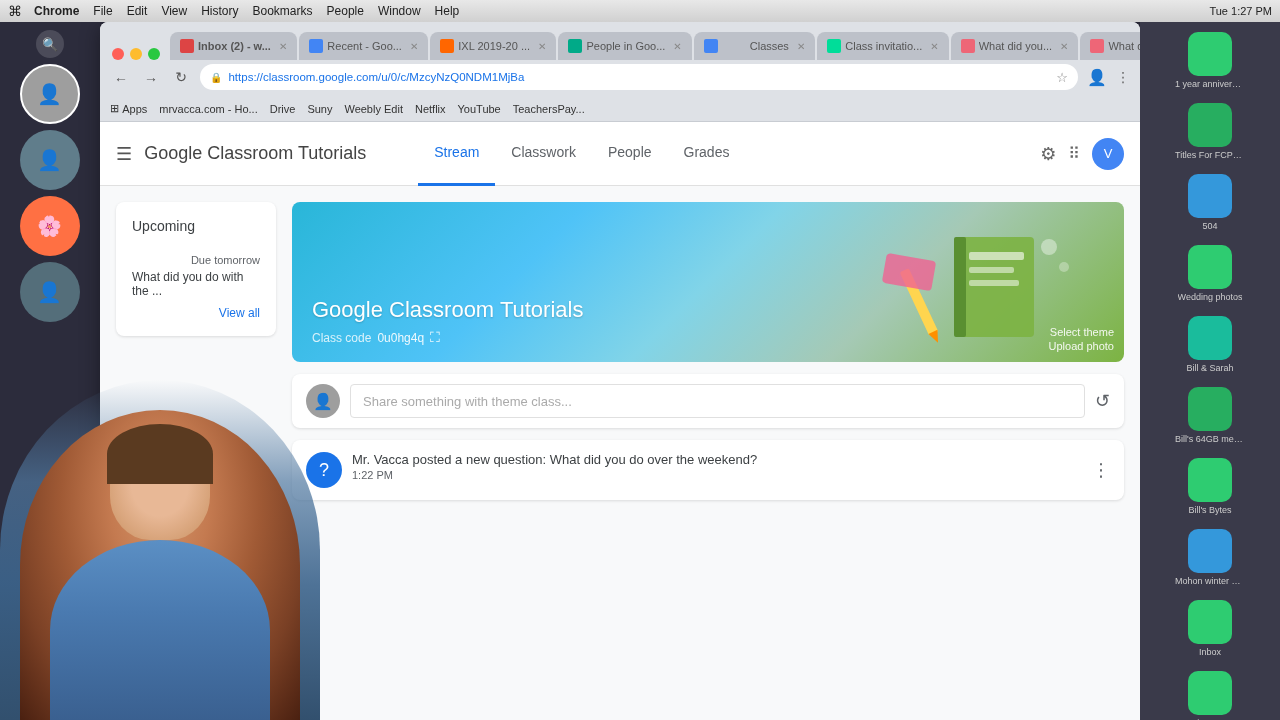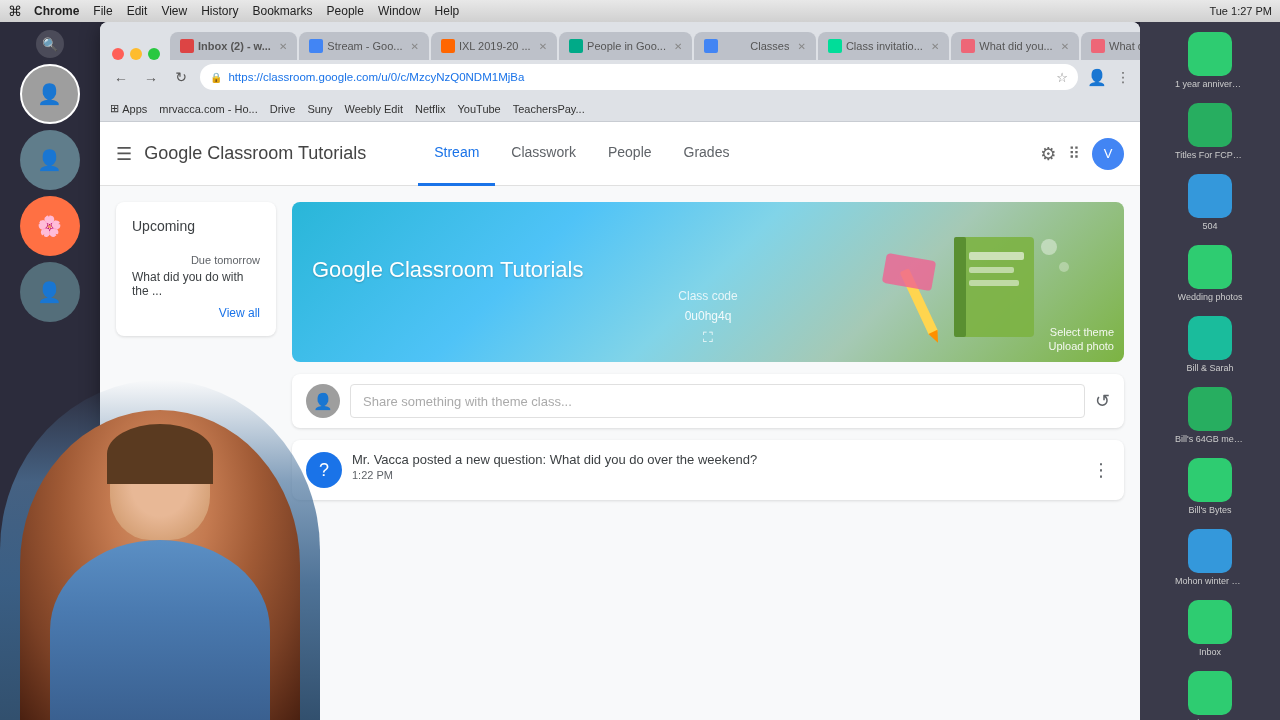--- a/index.html
+++ b/index.html
@@ -121,21 +121,21 @@
     .gc-right-col { flex: 1; display: flex; flex-direction: column; gap: 12px; }
 
     
     .gc-banner {
       background: linear-gradient(135deg, #29b6d8 0%, #4fc3f7 30%, #81d4e8 50%, #a5c9b5 70%, #7cb342 100%);
       border-radius: 8px; height: 160px; position: relative; overflow: hidden;
       display: flex; align-items: flex-end; padding: 0;
     }
     .gc-banner-content { padding: 16px 20px; flex: 1; }
     .gc-banner-title { font-size: 22px; font-weight: 400; color: #fff; text-shadow: 0 1px 2px rgba(0,0,0,0.2); margin-bottom: 6px; }
-    .gc-banner-code { font-size: 12px; color: rgba(255,255,255,0.9); display: flex; align-items: center; gap: 6px; flex-direction: column; }
+    .gc-banner-code { font-size: 12px; color: rgba(255,255,255,0.9); display: flex; align-items: center; gap: 6px; }
     .gc-banner-code-label { color: rgba(255,255,255,0.8); }
     .gc-banner-expand { font-size: 14px; color: rgba(255,255,255,0.9); cursor: pointer; }
     .gc-banner-actions {
       position: absolute; bottom: 10px; right: 10px;
       display: flex; flex-direction: column; align-items: flex-end; gap: 2px;
     }
     .gc-banner-action { font-size: 11px; color: rgba(255,255,255,0.9); cursor: pointer; }
 
     
     .stream-share {
@@ -242,21 +242,21 @@
         <div class="tl green"></div>
       </div>
 
       <div class="chrome-tab">
         <div class="tab-favicon" style="width:14px;height:14px;background:#d44;border-radius:2px;flex-shrink:0;display:flex;align-items:center;justify-content:center;"></div>
         <span style="overflow:hidden;text-overflow:ellipsis;white-space:nowrap;font-weight:bold;">Inbox (2) - w...</span>
         <span class="tab-close">✕</span>
       </div>
       <div class="chrome-tab">
         <div class="tab-favicon" style="width:14px;height:14px;background:#4285f4;border-radius:2px;flex-shrink:0;"></div>
-        <span style="overflow:hidden;text-overflow:ellipsis;white-space:nowrap;">Stream - Goo...</span>
+        <span style="overflow:hidden;text-overflow:ellipsis;white-space:nowrap;">Recent - Goo...</span>
         <span class="tab-close">✕</span>
       </div>
       <div class="chrome-tab">
         <div class="tab-favicon" style="width:14px;height:14px;background:#f60;border-radius:2px;flex-shrink:0;"></div>
         <span style="overflow:hidden;text-overflow:ellipsis;white-space:nowrap;">IXL 2019-20 ...</span>
         <span class="tab-close">✕</span>
       </div>
       <div class="chrome-tab">
         <div class="tab-favicon" style="width:14px;height:14px;background:#0a8;border-radius:2px;flex-shrink:0;"></div>
         <span style="overflow:hidden;text-overflow:ellipsis;white-space:nowrap;">People in Goo...</span>

